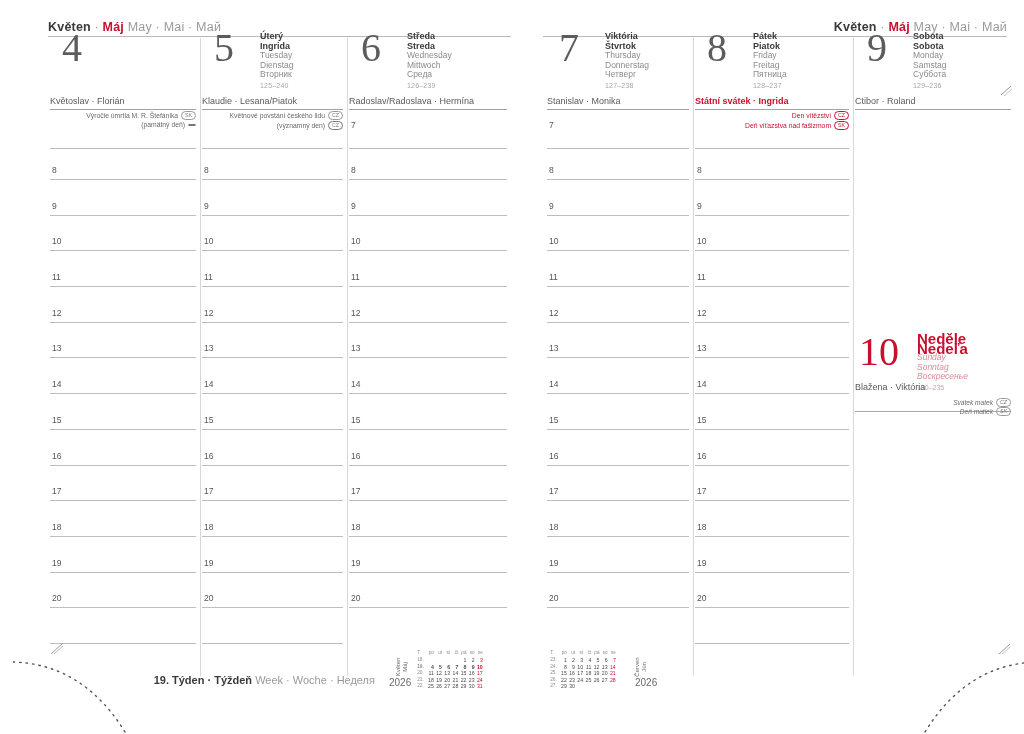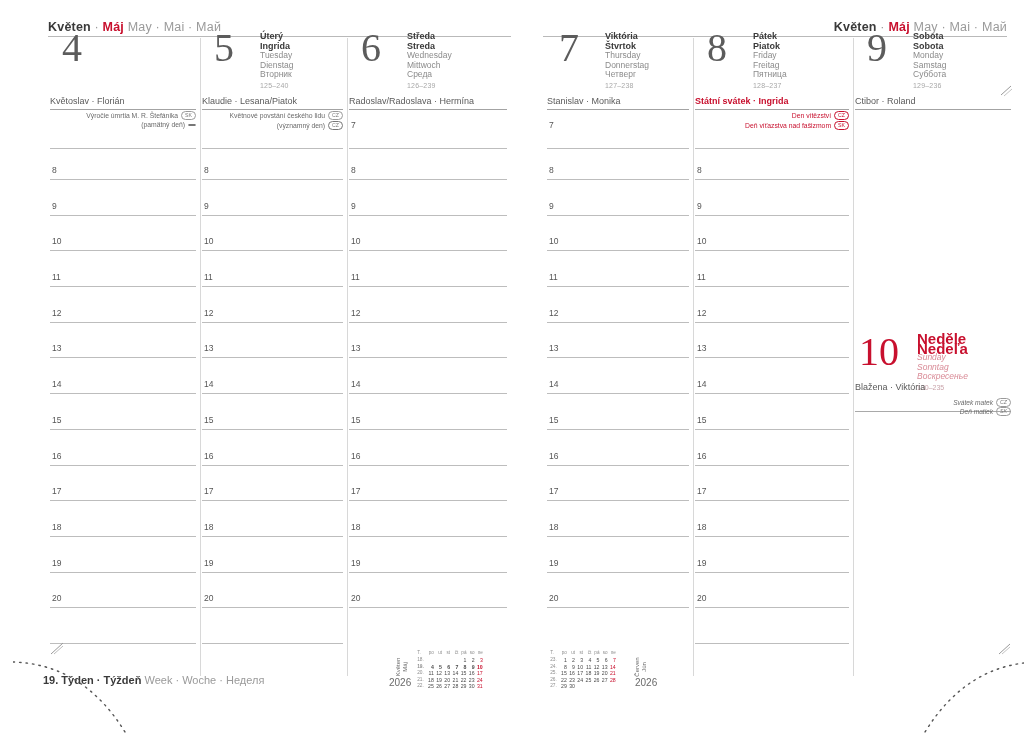--- a/index.html
+++ b/index.html
@@ -80,21 +80,21 @@
     padding-bottom:19px;border-bottom:1px solid #a9a9a9;
   }
   .sunblock .snotes{position:absolute;left:0;right:0;top:66px;font-size:6.6px;line-height:9px;color:#6a6a6a;text-align:right;font-style:italic;}
 
   
   .scribble{position:absolute;width:16px;height:14px;}
   .scribble svg{display:block;}
 
   
   .weekline{
-    position:absolute;left:0;right:0;bottom:48px;text-align:left;
+    position:absolute;left:0;right:0;bottom:48px;text-align:right;
     font-size:11px;color:#9a9a9a;
   }
   .weekline b{color:#3a3a3a;}
 
   
   .mini{position:absolute;bottom:46px;font-size:5.2px;color:#4a4a4a;}
   .mini table{border-collapse:collapse;}
   .mini td,.mini th{padding:0 1.2px;text-align:right;font-weight:normal;line-height:6.6px;font-size:5.2px;}
   .mini .hd td{color:#8e8e8e;font-size:4.6px;}
   .mini .wk{color:#8e8e8e;text-align:left;padding-right:3px;font-size:4.8px;}

